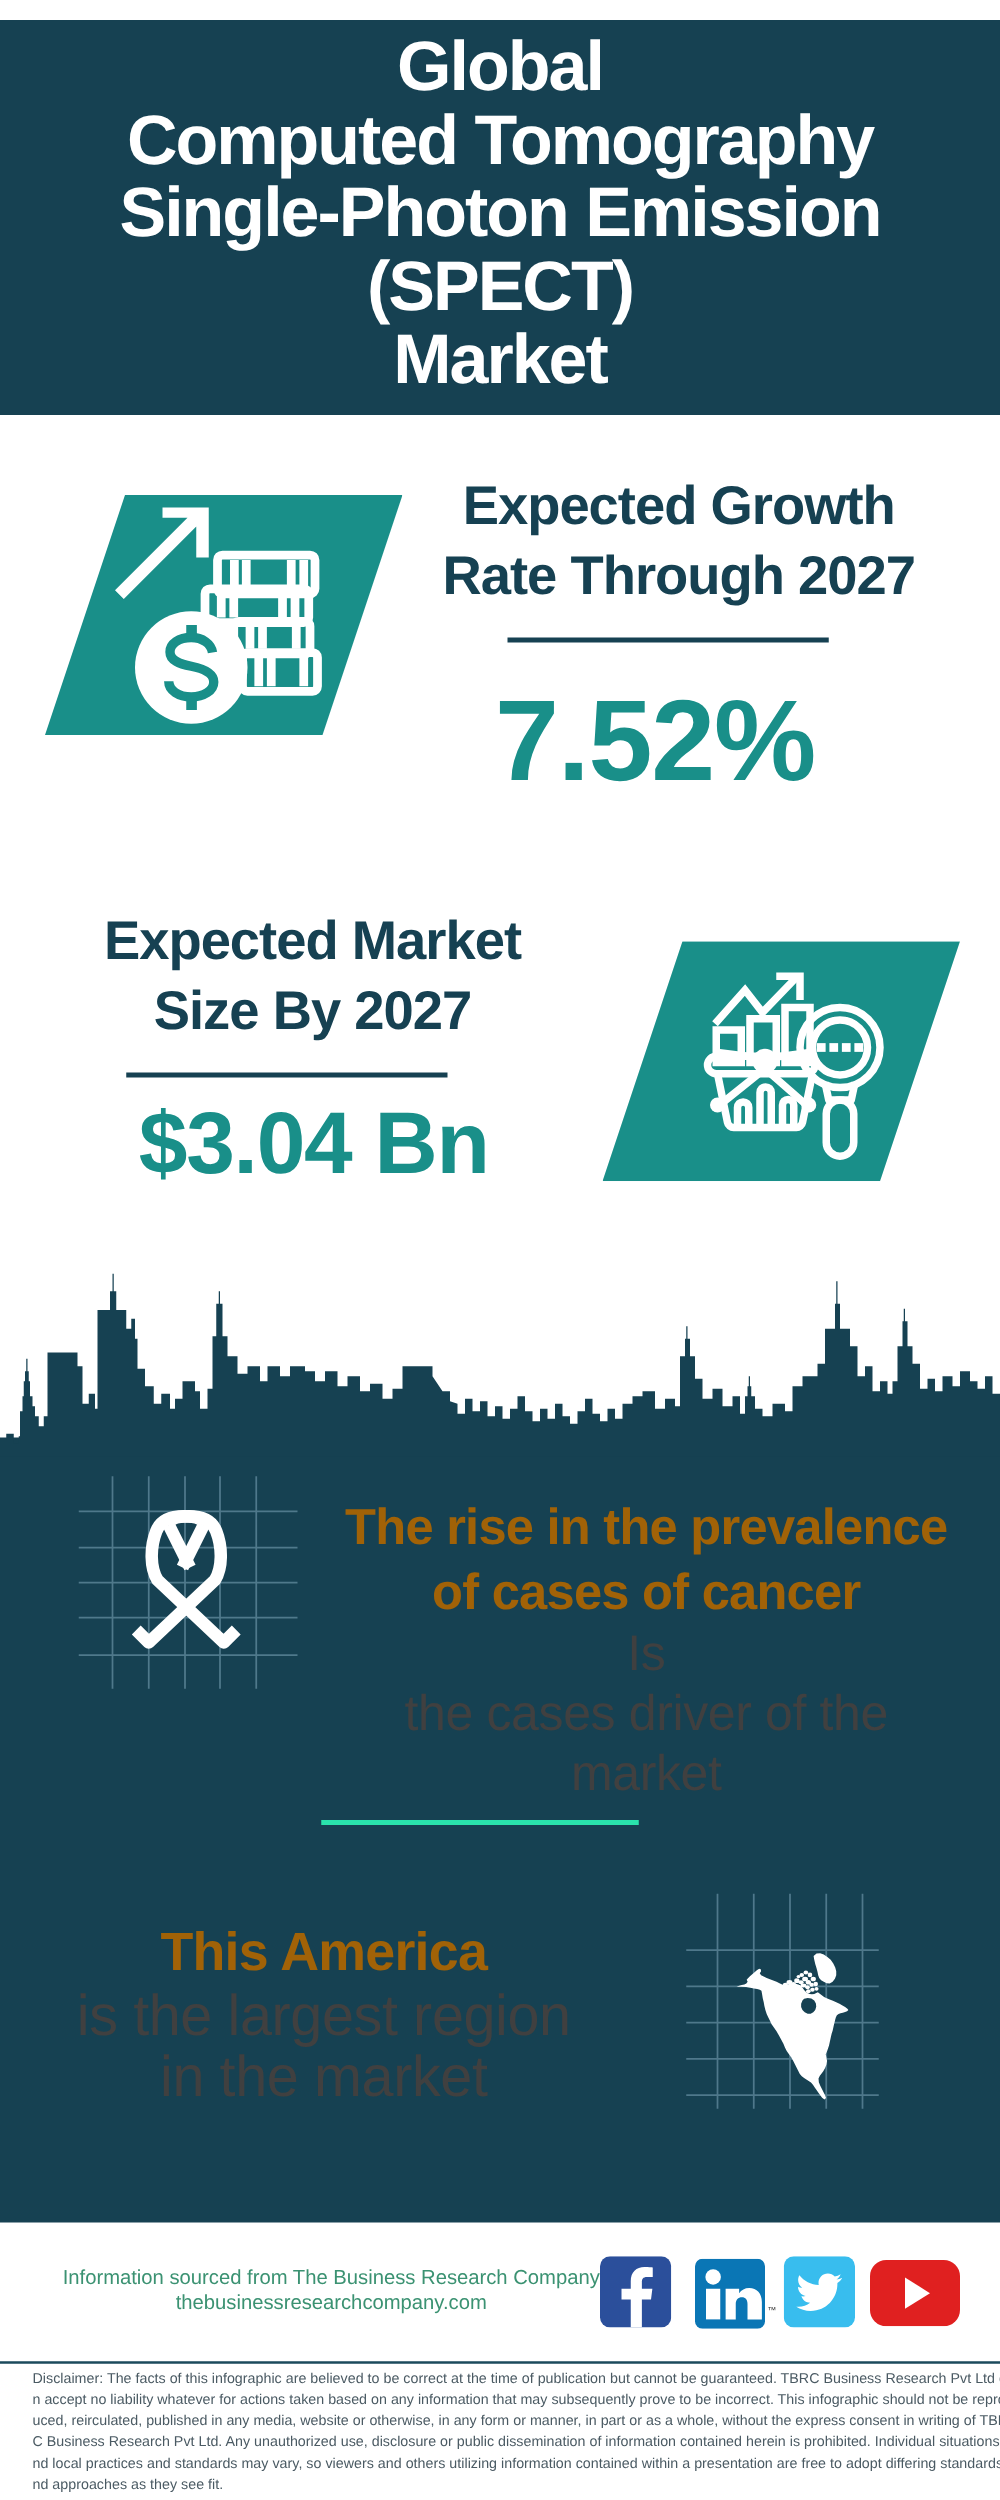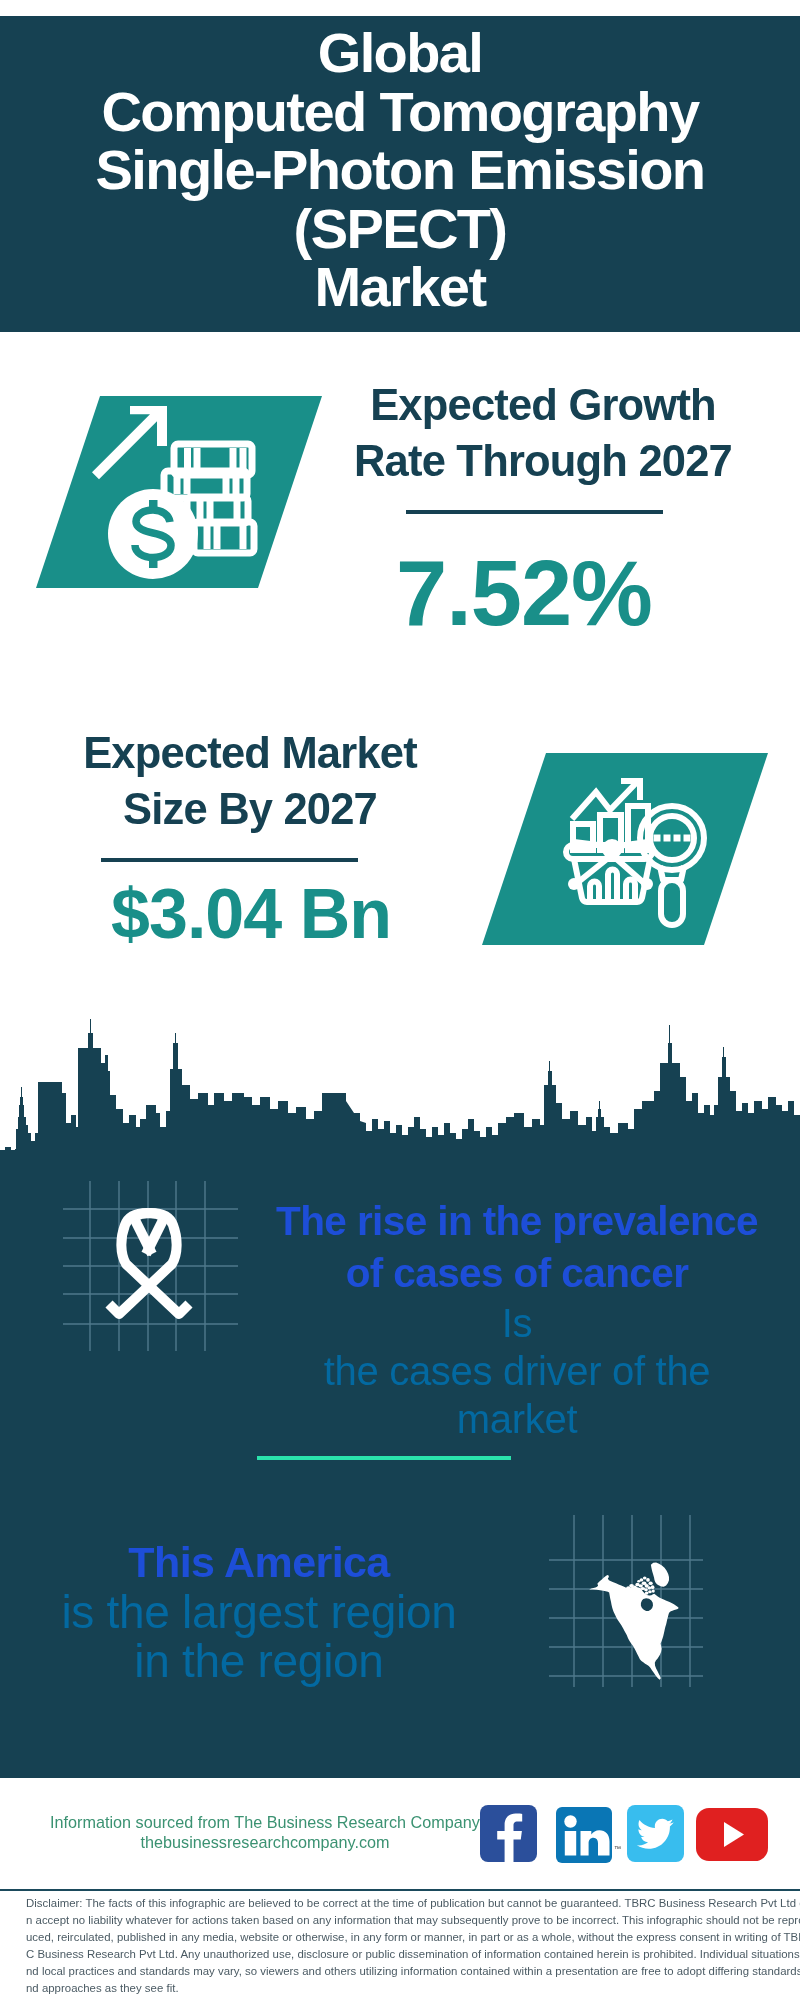--- a/index.html
+++ b/index.html
@@ -21,22 +21,22 @@
   
   .stat-label{position:absolute;color:#164152;font-weight:bold;font-size:43.5px;line-height:55.5px;text-align:center;letter-spacing:-0.8px;}
   .stat-rule{position:absolute;height:4px;background:#164152;}
   .stat-value{position:absolute;color:#198F89;font-weight:bold;font-size:92px;line-height:100px;text-align:center;letter-spacing:-1px;}
 
   
   .darkbody{position:absolute;left:0;top:1150px;width:800px;height:628px;background:#164152;}
   .skyline{position:absolute;left:0;top:1015px;width:800px;height:150px;}
 
   
-  .mint{color:#1d4ed8;}
-  .wht{color:#0369a1;}
+  .mint{color:#a16207;}
+  .wht{color:#404040;}
   .drv-text{position:absolute;text-align:center;font-size:40px;line-height:48px;letter-spacing:-0.3px;}
   .drv-rule{position:absolute;height:4px;background:#2AE3AC;}
 
   
   .foot-src{position:absolute;color:#3b9272;font-size:16.2px;line-height:19.5px;text-align:center;}
   .social{position:absolute;}
   .divider{position:absolute;left:0;width:800px;height:2px;background:#1b4a5c;}
   .disclaimer{position:absolute;left:7px;top:1895px;width:786px;color:#4a5a63;
     font-size:11.4px;line-height:17px;text-align:left;word-break:break-all;letter-spacing:0.02px;font-family:"Liberation Sans",sans-serif;margin-left:19px;}
 </style>
@@ -154,21 +154,21 @@
     <div class="mint" style="font-weight:bold;font-size:40.5px;line-height:52px;letter-spacing:-0.6px;">of cases of cancer</div>
     <div class="wht">Is</div>
     <div class="wht">the cases driver of the</div>
     <div class="wht">market</div>
   </div>
   <div class="drv-rule" style="left:257px;top:1456px;width:254px;"></div>
 
   <div class="drv-text" style="left:24px;top:1536px;width:470px;font-size:46px;line-height:49px;">
     <div class="mint" style="font-weight:bold;font-size:43px;line-height:52px;letter-spacing:-0.6px;">This America</div>
     <div class="wht">is the largest region</div>
-    <div class="wht">in the region</div>
+    <div class="wht">in the market</div>
   </div>
   <div id="icon-map" style="position:absolute;left:546px;top:1512px;width:160px;height:178px;">
   <svg viewBox="0 0 160 178" width="160" height="178" xmlns="http://www.w3.org/2000/svg">
     <g stroke="#5A8396" stroke-width="1.4" fill="none" opacity="0.85">
       <path d="M28,3 v172 M57,3 v172 M86,3 v172 M115,3 v172 M144,3 v172"></path>
       <path d="M3,48 h154 M3,77 h154 M3,106 h154 M3,135 h154 M3,164 h154"></path>
     </g>
     <g fill="#fff" fill-rule="evenodd">
       <path d="M43.2,77.38 L45.3,76.6 L47.4,76.07 L49.5,75.55 L51.07,74.76 L52.12,73.45 L51.34,71.87 L52.39,70.56 L53.96,68.98 L55.8,67.41 L57.64,65.83 L59.47,64.26 L61.31,62.95 L62.62,63.47 L62.88,65.05 L61.83,66.62 L62.88,68.2 L64.98,69.25 L67.35,70.3 L69.97,71.35 L72.6,72.4 L75.22,73.45 L77.58,74.5 L79.68,75.55 L81.52,76.33 L83.09,76.33 L84.41,75.55 L85.98,75.02 L87.82,74.76 L89.66,74.76 L91.49,75.28 L93.33,76.07 L94.91,77.12 L96.22,78.43 L97.27,80.01 L98.32,81.32 L99.89,82.37 L101.73,83.16 L103.57,83.42 L105.4,83.16 L106.98,82.37 L108.29,81.85 L109.87,82.9 L111.44,84.21 L113.28,85.52 L115.38,86.57 L117.74,87.62 L120.36,88.67 L122.99,89.72 L125.61,91.03 L127.98,92.34 L130.08,93.66 L131.91,94.97 L132.7,96.02 L131.65,97.07 L130.08,97.59 L128.24,98.12 L126.4,98.64 L124.83,99.17 L123.51,100.22 L122.73,101.79 L122.2,103.63 L121.68,105.73 L121.15,107.83 L120.63,110.19 L120.1,112.55 L119.31,114.92 L118.79,117.28 L118.27,119.64 L117.74,122.0 L117.22,124.36 L116.43,126.73 L115.64,129.09 L114.59,131.45 L115.12,134.08 L115.64,136.7 L115.12,139.85 L114.07,142.48 L112.75,144.84 L111.44,146.67 L109.87,148.51 L108.82,150.87 L109.08,153.76 L110.13,156.39 L111.44,159.01 L112.75,161.64 L114.07,164.26 L114.85,166.36 L113.54,167.67 L111.7,166.1 L109.6,163.47 L107.77,160.85 L105.93,158.22 L104.35,155.86 L102.78,154.02 L100.94,152.71 L99.1,151.66 L97.27,150.35 L95.43,149.04 L93.86,147.2 L92.54,144.57 L91.23,141.95 L89.92,139.33 L88.61,136.7 L87.03,134.08 L85.19,131.45 L83.36,128.83 L82.04,126.2 L80.73,123.05 L78.9,119.64 L77.06,116.23 L75.22,113.08 L73.12,109.93 L71.28,107.3 L69.97,104.68 L68.66,102.06 L67.35,99.17 L66.3,96.02 L65.51,92.87 L64.98,89.72 L64.2,86.57 L63.67,83.42 L63.15,80.53 L61.83,79.75 L59.73,79.22 L57.11,78.7 L54.22,78.17 L50.81,77.65 L46.87,77.38 Z M97.27,87.09 L100.15,86.31 L103.04,86.83 L105.4,88.41 L106.72,90.77 L106.98,93.39 L106.19,96.02 L104.62,97.86 L102.52,98.91 L100.15,98.91 L97.79,97.86 L95.96,96.02 L94.91,93.66 L94.91,91.03 L95.96,88.41 Z"></path>
       <path d="M104.88,52.71 L107.24,50.87 L110.13,50.61 L113.02,51.66 L115.9,53.5 L118.53,55.86 L120.63,58.75 L122.2,61.9 L122.99,65.05 L122.99,68.2 L121.94,71.08 L120.1,73.45 L117.74,74.76 L115.38,74.5 L113.02,73.45 L110.92,72.13 L109.34,70.3 L108.55,68.2 L108.03,65.57 L107.24,62.69 L106.19,59.27 L105.4,55.86 Z"></path>

